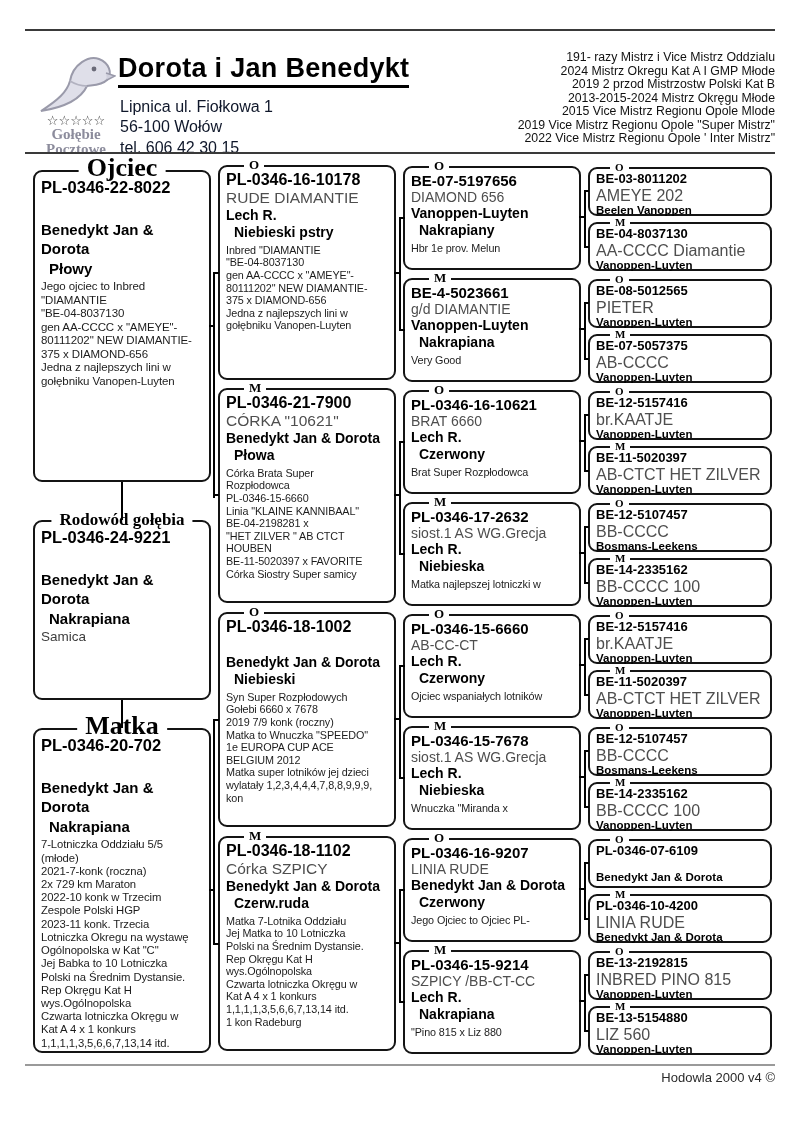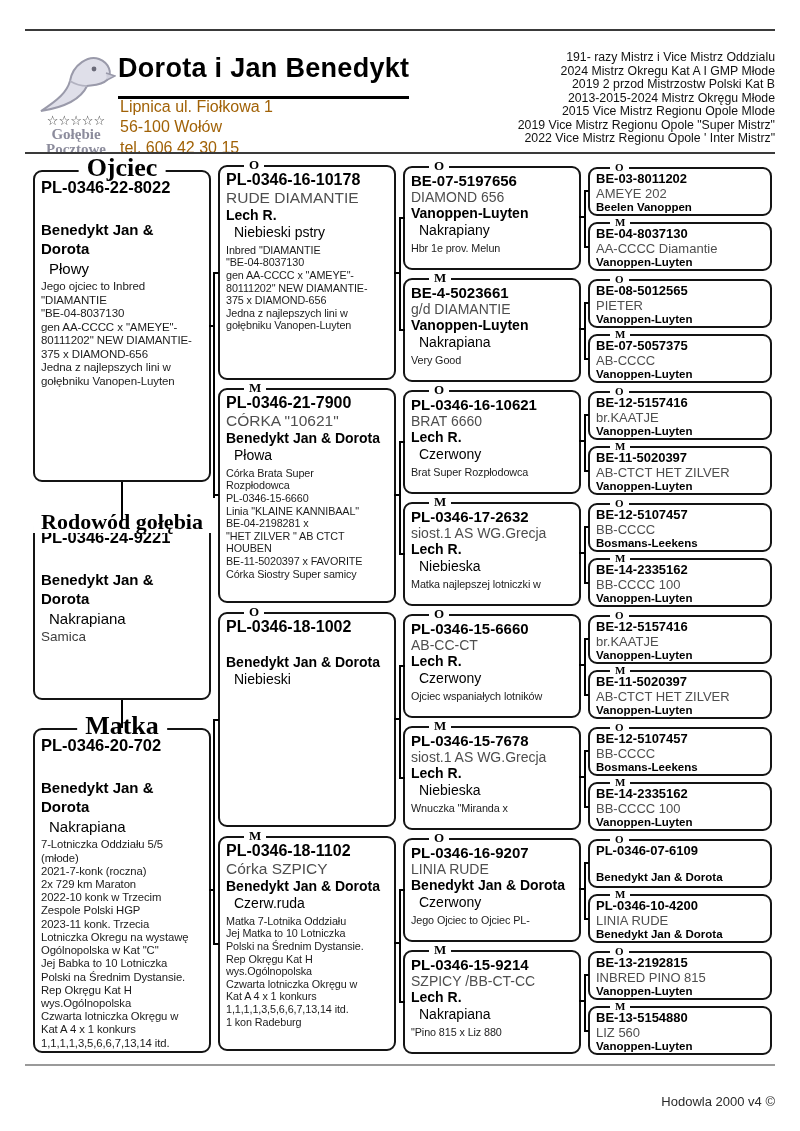--- a/index.html
+++ b/index.html
@@ -7,55 +7,55 @@
         font-family:"Liberation Sans",sans-serif;color:#000;overflow:hidden;}
   .hline{position:absolute;left:25px;width:750px;height:2px;background:#3a3a3a;}
   .hline.gray{background:#9a9a9a;}
 
   
   .logo{position:absolute;left:32px;top:50px;width:88px;text-align:center;}
   .logo .stars{font-size:13px;letter-spacing:0;color:#3f3f3f;line-height:1;margin-top:-4px;}
   .logo .lname{font:bold 15px/0.98 "Liberation Serif",serif;color:#8c8c9c;}
   .titleblk{position:absolute;left:118px;top:53px;}
   .title{font-size:27px;font-weight:bold;letter-spacing:.3px;border-bottom:3px solid #000;
-         padding-bottom:12px;display:inline-block;}
-  .addr{position:absolute;left:120px;top:97px;font-size:16px;line-height:1.28;color:#a16207;white-space:pre-line;}
+         padding-bottom:1px;display:inline-block;}
+  .addr{position:absolute;left:120px;top:97px;font-size:16px;line-height:1.28;color:#0f172a;white-space:pre-line;}
   .achv{position:absolute;right:25px;top:51px;text-align:right;font-size:12.3px;line-height:1.1;color:#111;}
 
   
   .pbox{position:absolute;background:#fff;border:2px solid #141414;border-radius:9px;
         box-sizing:border-box;padding:4px 4px 0 6px;}
   .c1{left:33px;width:178px;padding-top:6px;}
   .c2{left:218px;width:178px;height:215px;}
   .c3{left:403px;width:178px;height:104px;}
   .c4{left:588px;width:184px;height:49px;padding-top:3px;}
   .tag{position:absolute;top:-9px;left:24px;background:#fff;padding:0 5px;
        font:bold 13px/1 "Liberation Serif",serif;}
   .c4 .tag{font-size:11px;top:-7px;left:20px;}
   .legend{position:absolute;top:-17px;left:50%;transform:translateX(-50%);background:#fff;
           padding:0 8px;font:bold 26px/1 "Liberation Serif",serif;white-space:nowrap;}
-  .legend.small{font-size:22px;top:-11px;}
+  .legend.small{font-size:17px;top:-11px;}
 
   .ring{font-weight:bold;font-size:16px;line-height:1.15;}
   .c3 .ring{font-size:15px;}
   .c4 .ring{font-size:13px;line-height:1.12;}
   .pname{font-size:15.5px;color:#4e4e4e;line-height:1.15;min-height:18px;white-space:nowrap;}
   .c3 .pname{font-size:14px;min-height:16px;}
-  .c4 .pname{font-size:13px;min-height:12px;line-height:1.1;}
+  .c4 .pname{font-size:16px;min-height:12px;line-height:1.1;}
   .owner{font-weight:bold;font-size:14px;line-height:1.2;}
   .c4 .owner{font-size:11.5px;line-height:1.15;}
-  .pcolor{font-weight:normal;font-size:14px;line-height:1.25;padding-left:8px;}
+  .pcolor{font-weight:bold;font-size:14px;line-height:1.25;padding-left:8px;}
   .desc{font-size:10.8px;line-height:1.17;color:#1c1c1c;white-space:pre-line;
         margin-top:2px;letter-spacing:-0.1px;}
   .c1 .ring{font-size:16.5px;margin-bottom:23px;}
   .c1 .owner{font-size:15px;line-height:1.3;}
   .c1 .pcolor{font-size:15px;line-height:1.3;}
   .sexline{font-size:13.5px;color:#3d3d3d;line-height:1.3;}
   .ln{position:absolute;background:#000;}
-  .footer-text{position:absolute;right:25px;top:1070px;font-size:13px;color:#2a2a2a;margin-top:24px;}
+  .footer-text{position:absolute;right:25px;top:1070px;font-size:13px;color:#2a2a2a;}
 </style>
 </head>
 <body>
 
 <div class="page">
 
   <div class="hline" style="top:29px"></div>
 
   <div class="logo">
     <svg width="80" height="64" viewBox="0 0 80 64">
@@ -163,20 +163,29 @@
 HOUBEN
  BE-11-5020397 x FAVORITE
 Córka Siostry Super samicy</div>
   </div>
   <div class="pbox c2" style="top:612px">
     <span class="tag">O</span>
     <div class="ring">PL-0346-18-1002</div>
     <div class="pname"></div>
     <div class="owner">Benedykt Jan &amp; Dorota</div>
     <div class="pcolor">Niebieski</div>
+    <div class="desc">Syn Super Rozpłodowych
+Gołebi 6660 x 7678
+2019 7/9 konk (roczny)
+Matka to  Wnuczka "SPEEDO"
+1e EUROPA CUP ACE
+BELGIUM 2012
+Matka super lotników jej dzieci
+wylatały 1,2,3,4,4,4,7,8,8,9,9,9,
+kon</div>
   </div>
   <div class="pbox c2" style="top:836px">
     <span class="tag">M</span>
     <div class="ring">PL-0346-18-1102</div>
     <div class="pname">Córka SZPICY</div>
     <div class="owner">Benedykt Jan &amp; Dorota</div>
     <div class="pcolor">Czerw.ruda</div>
     <div class="desc">Matka 7-Lotnika Oddziału
 Jej Matka to 10 Lotniczka
 Polski na Średnim Dystansie.

